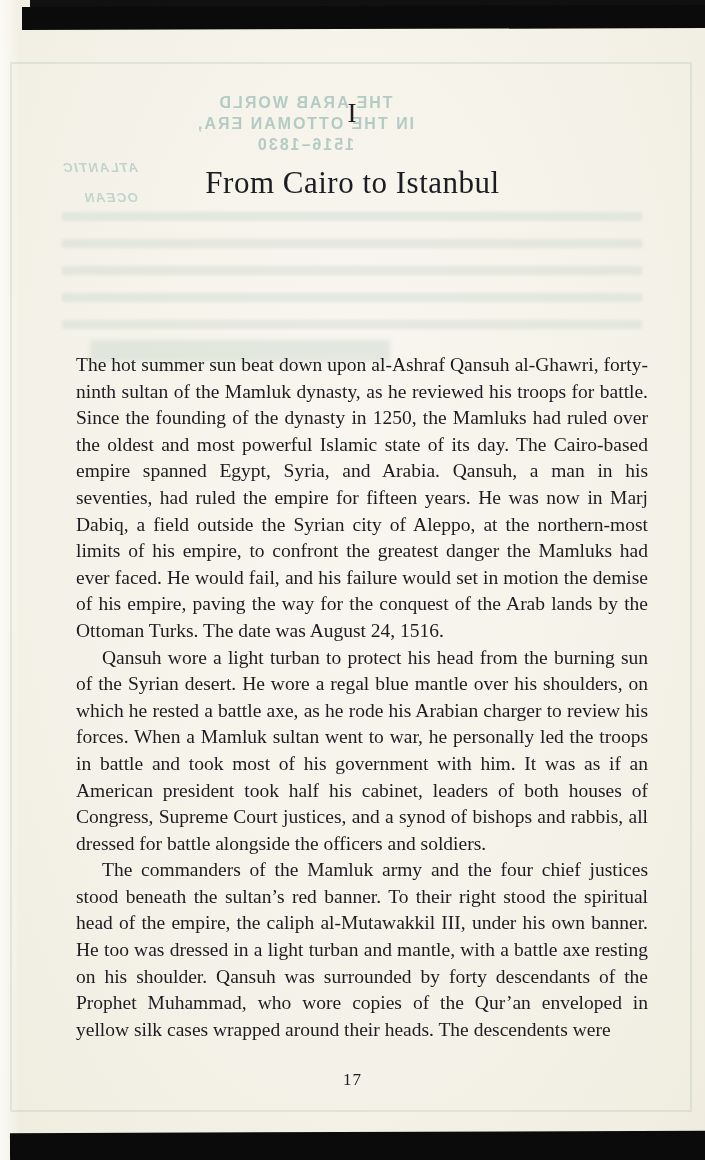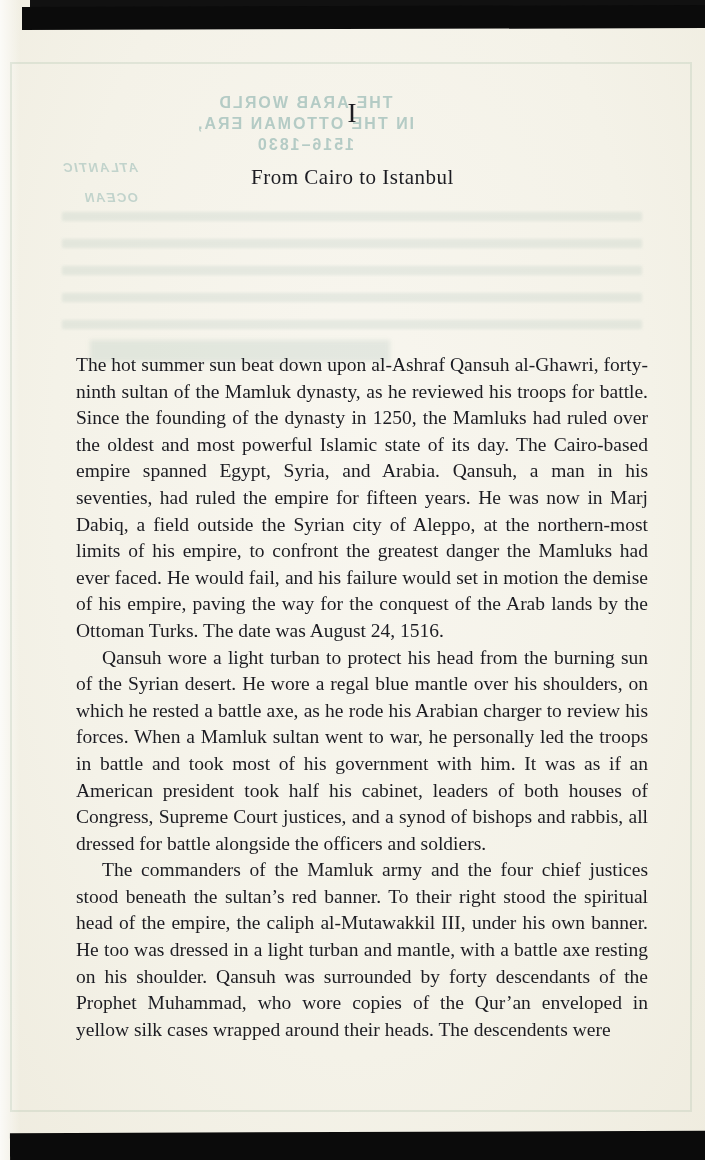--- a/index.html
+++ b/index.html
@@ -71,21 +71,21 @@
   }
   
   .chapter-number{
     position:absolute;top:98px;left:0;width:100%;
     text-align:center;
     font-size:27px;letter-spacing:1px;
   }
   .chapter-title{
     position:absolute;top:165px;left:0;width:100%;
     text-align:center;
-    font-size:21px;letter-spacing:0.5px;
+    font-size:31px;letter-spacing:0.5px;
   }
   .body-text{
     position:absolute;top:352px;left:76px;width:572px;
     font-size:19.5px;line-height:26.6px;
     text-align:justify;
   }
   .body-text p{margin:0;}
   .body-text p + p{text-indent:26px;}
   .folio{
     position:absolute;top:1070px;left:0;width:100%;
@@ -127,14 +127,15 @@
   <div class="chapter-number">I</div>
 
   <h1 class="chapter-title" style="font-weight:normal;margin:0;">From Cairo to Istanbul</h1>
 
   <div class="body-text">
     <p>The hot summer sun beat down upon al-Ashraf Qansuh al-Ghawri, forty-ninth sultan of the Mamluk dynasty, as he reviewed his troops for battle. Since the founding of the dynasty in 1250, the Mamluks had ruled over the oldest and most powerful Islamic state of its day. The Cairo-based empire spanned Egypt, Syria, and Arabia. Qansuh, a man in his seventies, had ruled the empire for fifteen years. He was now in Marj Dabiq, a field outside the Syrian city of Aleppo, at the northern-most limits of his empire, to confront the greatest danger the Mamluks had ever faced. He would fail, and his failure would set in motion the demise of his empire, paving the way for the conquest of the Arab lands by the Ottoman Turks. The date was August 24, 1516.</p>
     <p>Qansuh wore a light turban to protect his head from the burning sun of the Syrian desert. He wore a regal blue mantle over his shoulders, on which he rested a battle axe, as he rode his Arabian charger to review his forces. When a Mamluk sultan went to war, he personally led the troops in battle and took most of his government with him. It was as if an American president took half his cabinet, leaders of both houses of Congress, Supreme Court justices, and a synod of bishops and rabbis, all dressed for battle alongside the officers and soldiers.</p>
     <p>The commanders of the Mamluk army and the four chief justices stood beneath the sultan’s red banner. To their right stood the spiritual head of the empire, the caliph al-Mutawakkil III, under his own banner. He too was dressed in a light turban and mantle, with a battle axe resting on his shoulder. Qansuh was surrounded by forty descendants of the Prophet Muhammad, who wore copies of the Qur’an enveloped in yellow silk cases wrapped around their heads. The descendents were</p>
   </div>
 
+  <div class="folio">17</div>
 
 </div>
 
 </body></html>

